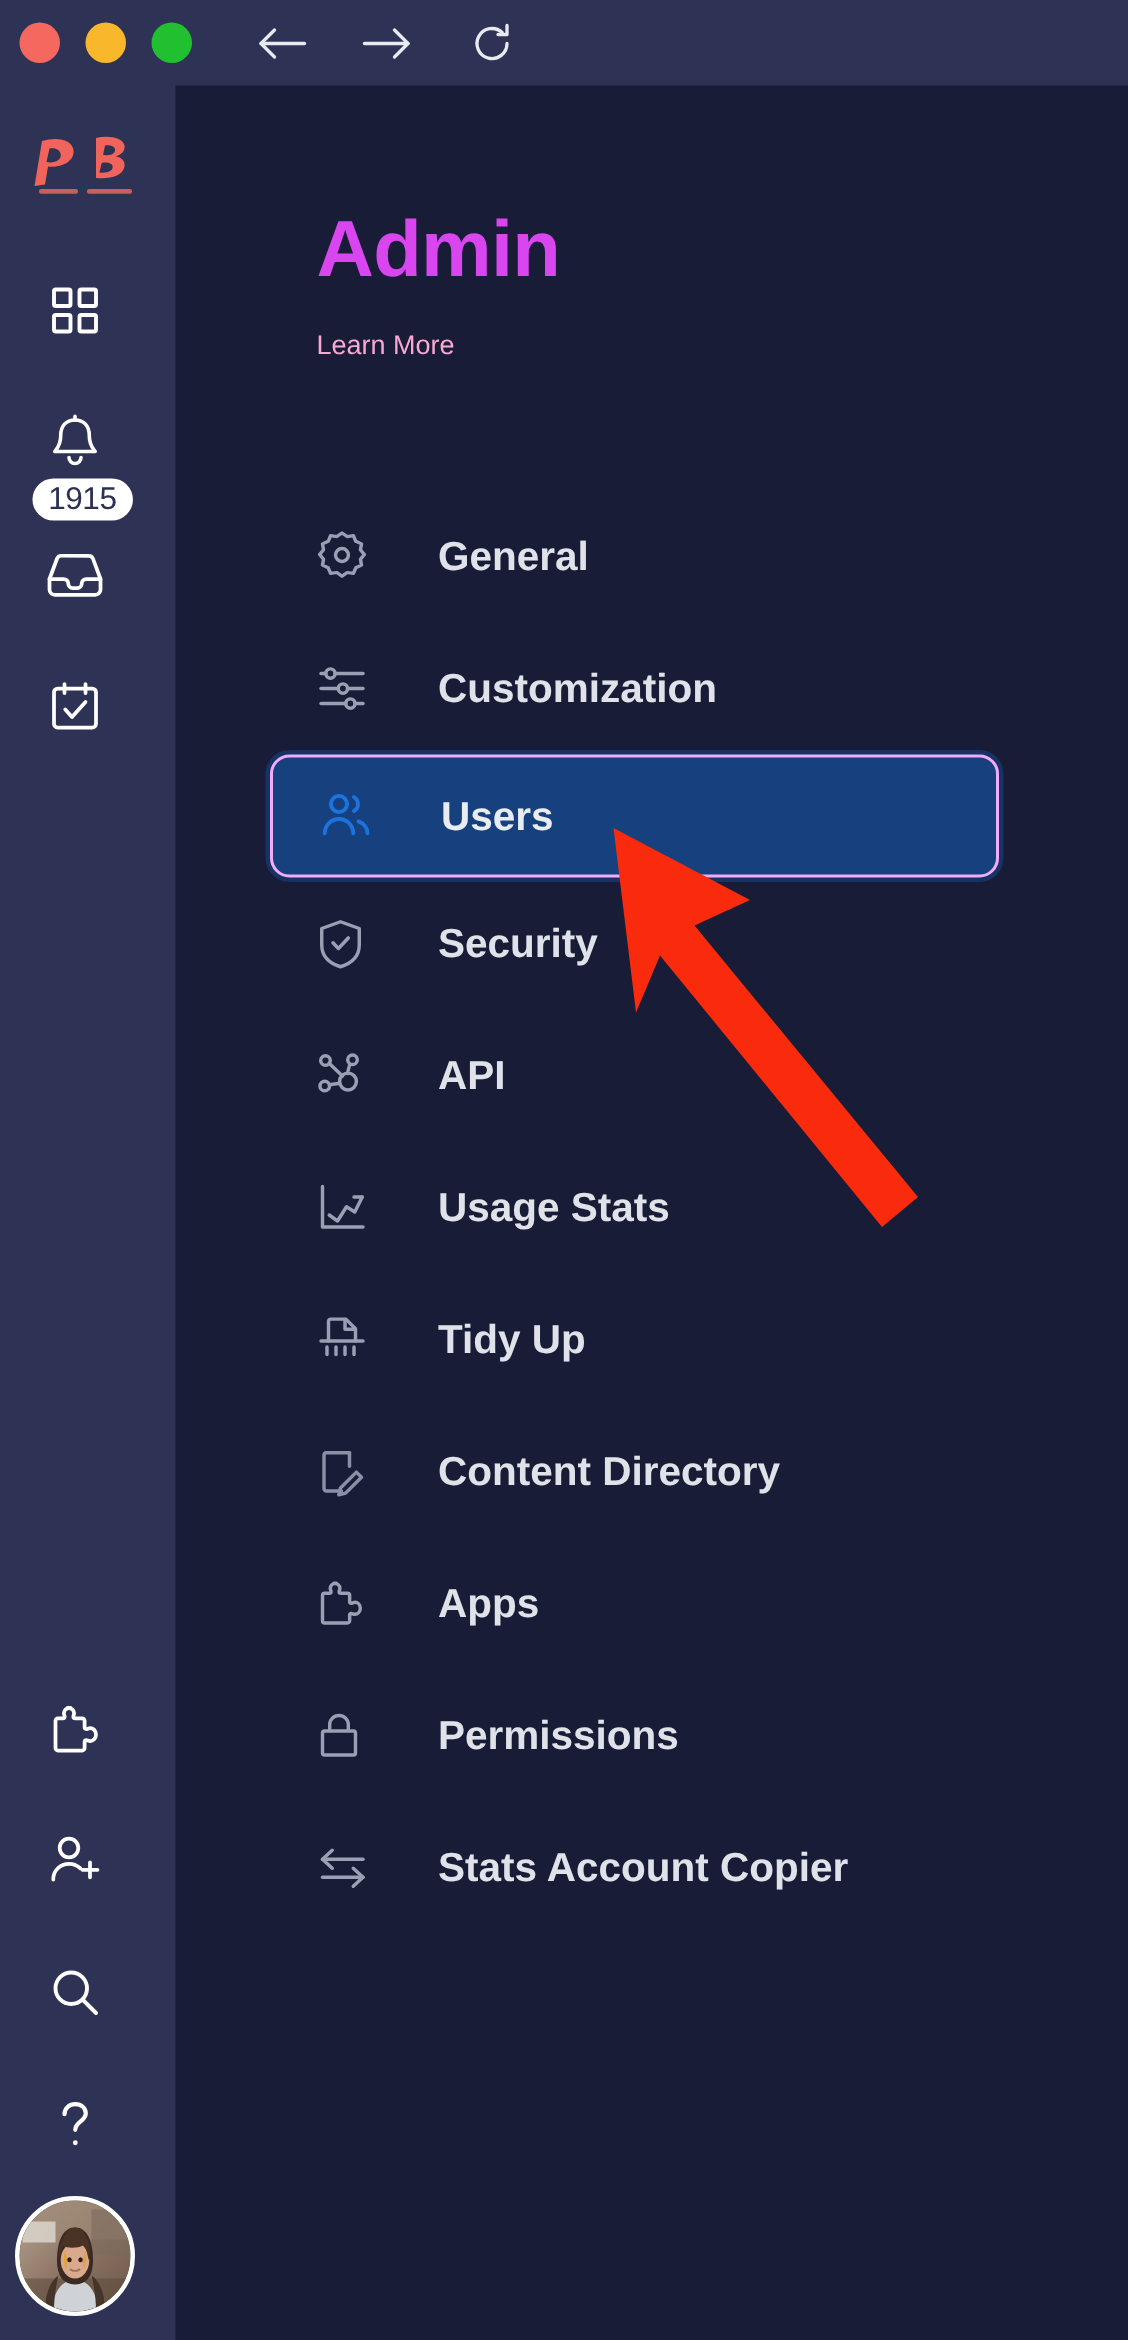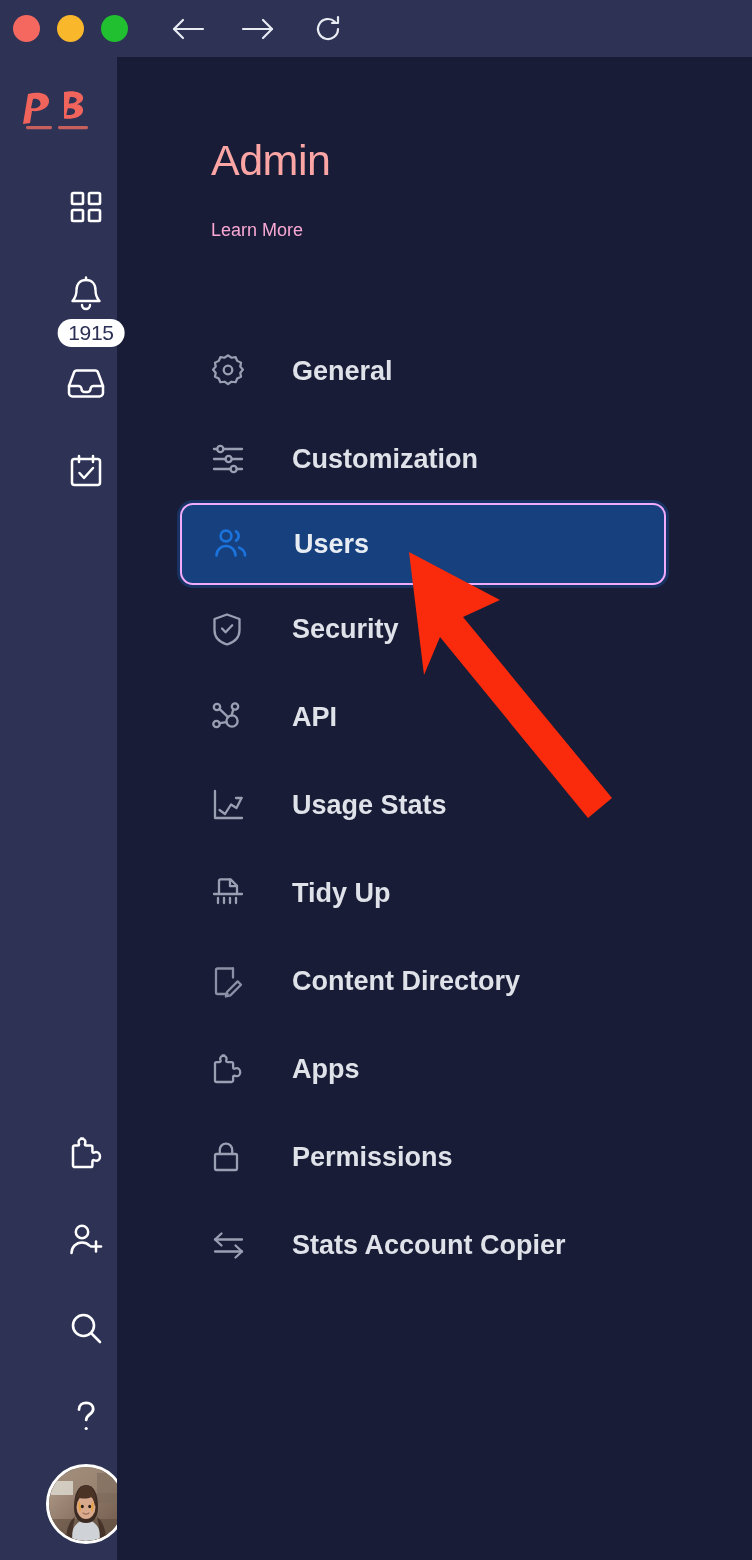--- a/index.html
+++ b/index.html
@@ -45,21 +45,20 @@
     width: 95px; height: 52px;
     display: flex; align-items: center; justify-content: center;
   }
   .rail-icons-top {
     position: absolute; top: 106px; left: 0; width: 117px;
   }
   .rail-item {
     width: 99px; height: 88px;
     display: flex; align-items: center; justify-content: center;
     position: relative;
-    margin-left: 36px;
   }
   .rail-item svg { display: block; }
   .badge {
     position: absolute;
     top: -20px; left: 50%;
     transform: translateX(-42%);
     background: #ffffff;
     color: #2b3054;
     border-radius: 17px;
     padding: 3px 11px 4px;
@@ -85,23 +84,23 @@
   .avatar .ph { position: absolute; inset: 0; }
 
   
   .panel {
     position: absolute; top: 57px; left: 117px;
     width: 635px; height: 1503px;
     background: #181c36;
   }
   .page-title {
     position: absolute; top: 79px; left: 94px;
-    font-size: 43px;
-    font-weight: normal;
-    color: #fca5a5;
+    font-size: 53px;
+    font-weight: bold;
+    color: #d946ef;
     letter-spacing: -0.5px;
   }
   .learn-more {
     position: absolute; top: 163px; left: 94px;
     font-size: 18px;
     color: #f9a8d4;
     text-decoration: none;
   }
 
   .menu { position: absolute; top: 270px; left: 0; width: 730px; font-weight: bold; }

